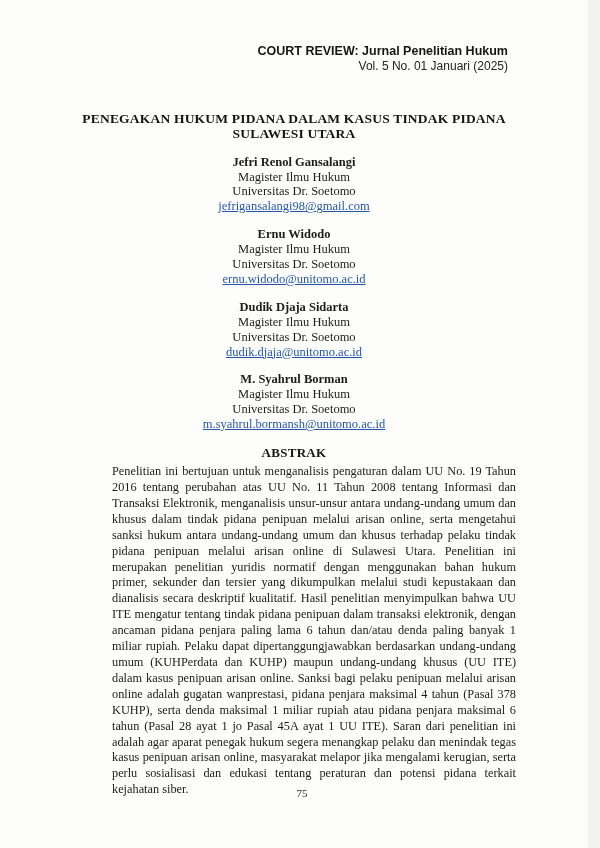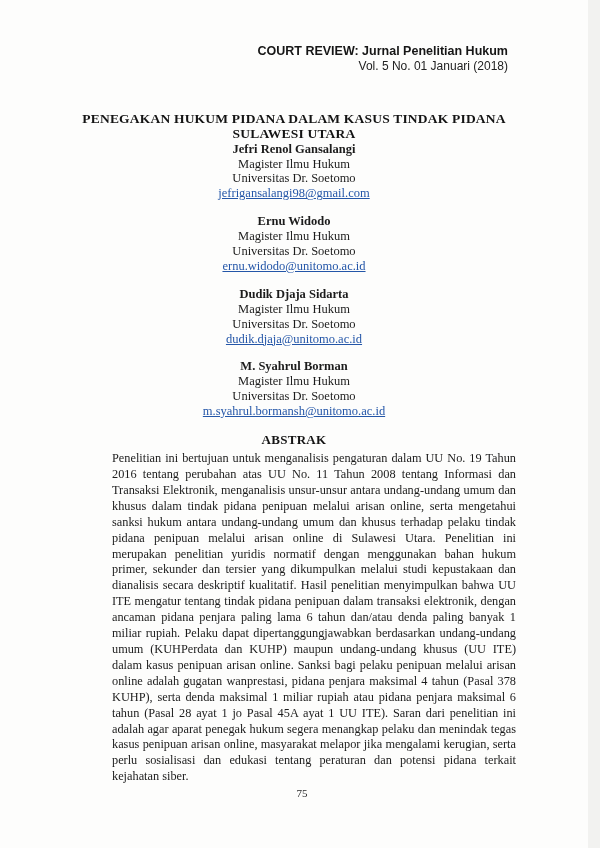--- a/index.html
+++ b/index.html
@@ -40,21 +40,21 @@
     margin-top: 38px;
     text-align: center;
     font-weight: bold;
     font-size: 13.5px;
     line-height: 14.8px;
     letter-spacing: 0.2px;
     color: #141414;
   }
   .paper-title span { display: block; }
   
-  .authors { }
+  .authors { margin-top: 13px; }
   .author-block {
     text-align: center;
     font-size: 12.5px;
     line-height: 14.9px;
     margin-bottom: 13px;
   }
   .author-name { font-weight: bold; }
   .author-email a, .author-email {
     color: #2456a8;
     text-decoration: underline;
@@ -90,21 +90,21 @@
     color: #2a2a2a;
   }
 </style>
 </head>
 <body>
 
 <div class="page">
 
   <div class="journal-header">
     <div class="journal-name">COURT REVIEW: Jurnal Penelitian Hukum</div>
-    <div class="journal-volume">Vol. 5 No. 01 Januari (2018)</div>
+    <div class="journal-volume">Vol. 5 No. 01 Januari (2025)</div>
   </div>
 
   <div class="paper-title">
     <span>PENEGAKAN HUKUM PIDANA DALAM KASUS TINDAK PIDANA</span>
     <span>SULAWESI UTARA</span>
   </div>
 
   <div class="authors">
 
     <div class="author-block">

